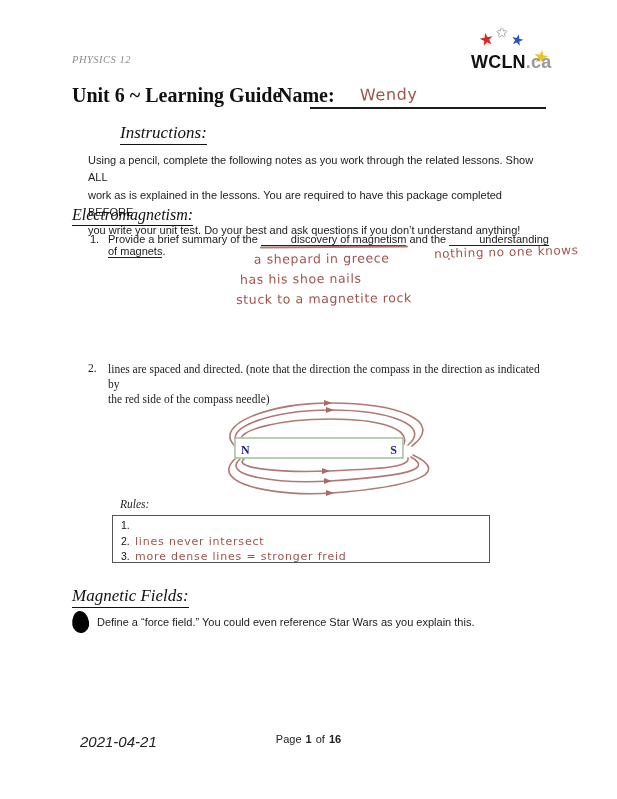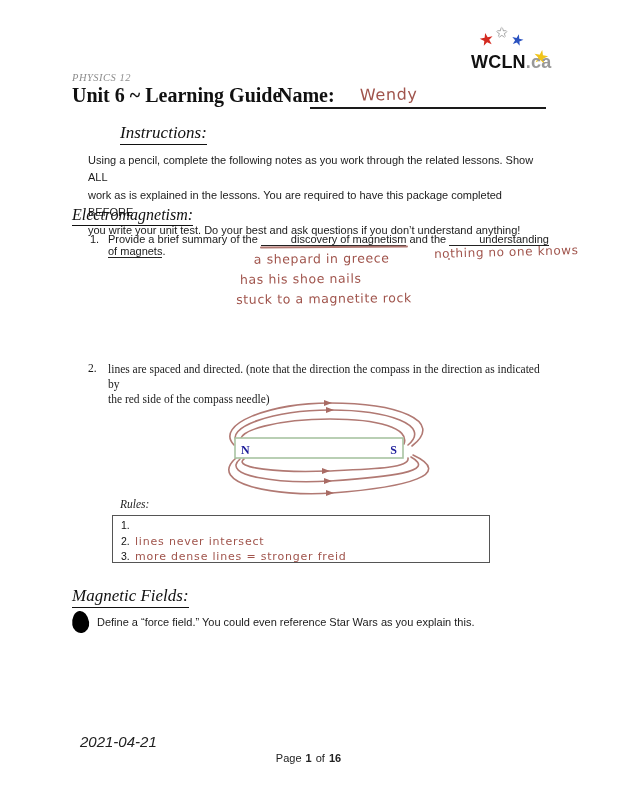--- a/index.html
+++ b/index.html
@@ -5,21 +5,21 @@
   html,body{margin:0;padding:0;background:#ffffff;}
   .page{
     position:relative;
     width:617px;height:799px;
     background:#ffffff;
     font-family:"Liberation Sans",sans-serif;
     color:#1a1a1a;
     overflow:hidden;
   }
   .abs{position:absolute;}
-  .course{left:72px;top:54px;font-family:"Liberation Serif",serif;font-style:italic;font-size:10.5px;color:#8d8d8d;letter-spacing:.5px;margin-top:18px;}
+  .course{left:72px;top:54px;font-family:"Liberation Serif",serif;font-style:italic;font-size:10.5px;color:#8d8d8d;letter-spacing:.5px;}
   
   .logo{right:50px;top:30px;width:96px;height:44px;}
   .logo .brand{position:absolute;left:0;top:22px;font-size:18px;font-weight:bold;color:#111;letter-spacing:.2px;font-family:"Liberation Sans",sans-serif;}
   .logo .suffix{color:#999;font-weight:bold;}
   .logo .star{position:absolute;line-height:1;}
   .star-red{left:8px;top:1px;font-size:17px;color:#d42a20;transform:rotate(-12deg);}
   .star-white{left:25px;top:-4px;font-size:13px;color:#fff;text-shadow:1px 0 0 #aaa,-1px 0 0 #aaa,0 1px 0 #aaa,0 -1px 0 #aaa;}
   .star-blue{left:40px;top:2px;font-size:15px;color:#2b53c0;transform:rotate(14deg);}
   .star-yellow{left:62px;top:18px;font-size:18px;color:#f0c419;transform:rotate(10deg);}
   
@@ -51,21 +51,21 @@
   .rules-box{left:112px;top:515px;width:378px;height:48px;border:1px solid #555;background:#fff;box-sizing:border-box;padding:3px 0 0 8px;}
   .rule-row{display:flex;align-items:baseline;height:15px;margin-bottom:0.5px;}
   .rule-num{font-size:10.5px;color:#111;width:14px;flex:none;}
   .rule-text{font-size:11px;letter-spacing:.8px;}
   
   .mf-h{left:72px;top:586px;}
   .blob{left:72px;top:611px;width:17px;height:22px;background:#000;border-radius:52% 48% 50% 50% / 58% 56% 44% 42%;transform:rotate(-8deg);}
   .define-q{left:97px;top:616px;font-size:11px;color:#1b1b1b;}
   
   .footer-date{left:80px;top:733px;font-size:15px;font-style:italic;color:#222;}
-  .footer-page{left:0;top:733px;width:617px;text-align:center;font-size:11px;color:#222;margin-top:19px;}
+  .footer-page{left:0;top:733px;width:617px;text-align:center;font-size:11px;color:#222;}
   .footer-page b{font-weight:bold;}
   .footer-page span{display:inline-block;}
   .footer-page .sp{margin:0 2px;}
 </style>
 </head>
 <body>
 
 <div class="page">
 
   <div class="abs course">PHYSICS 12</div>

